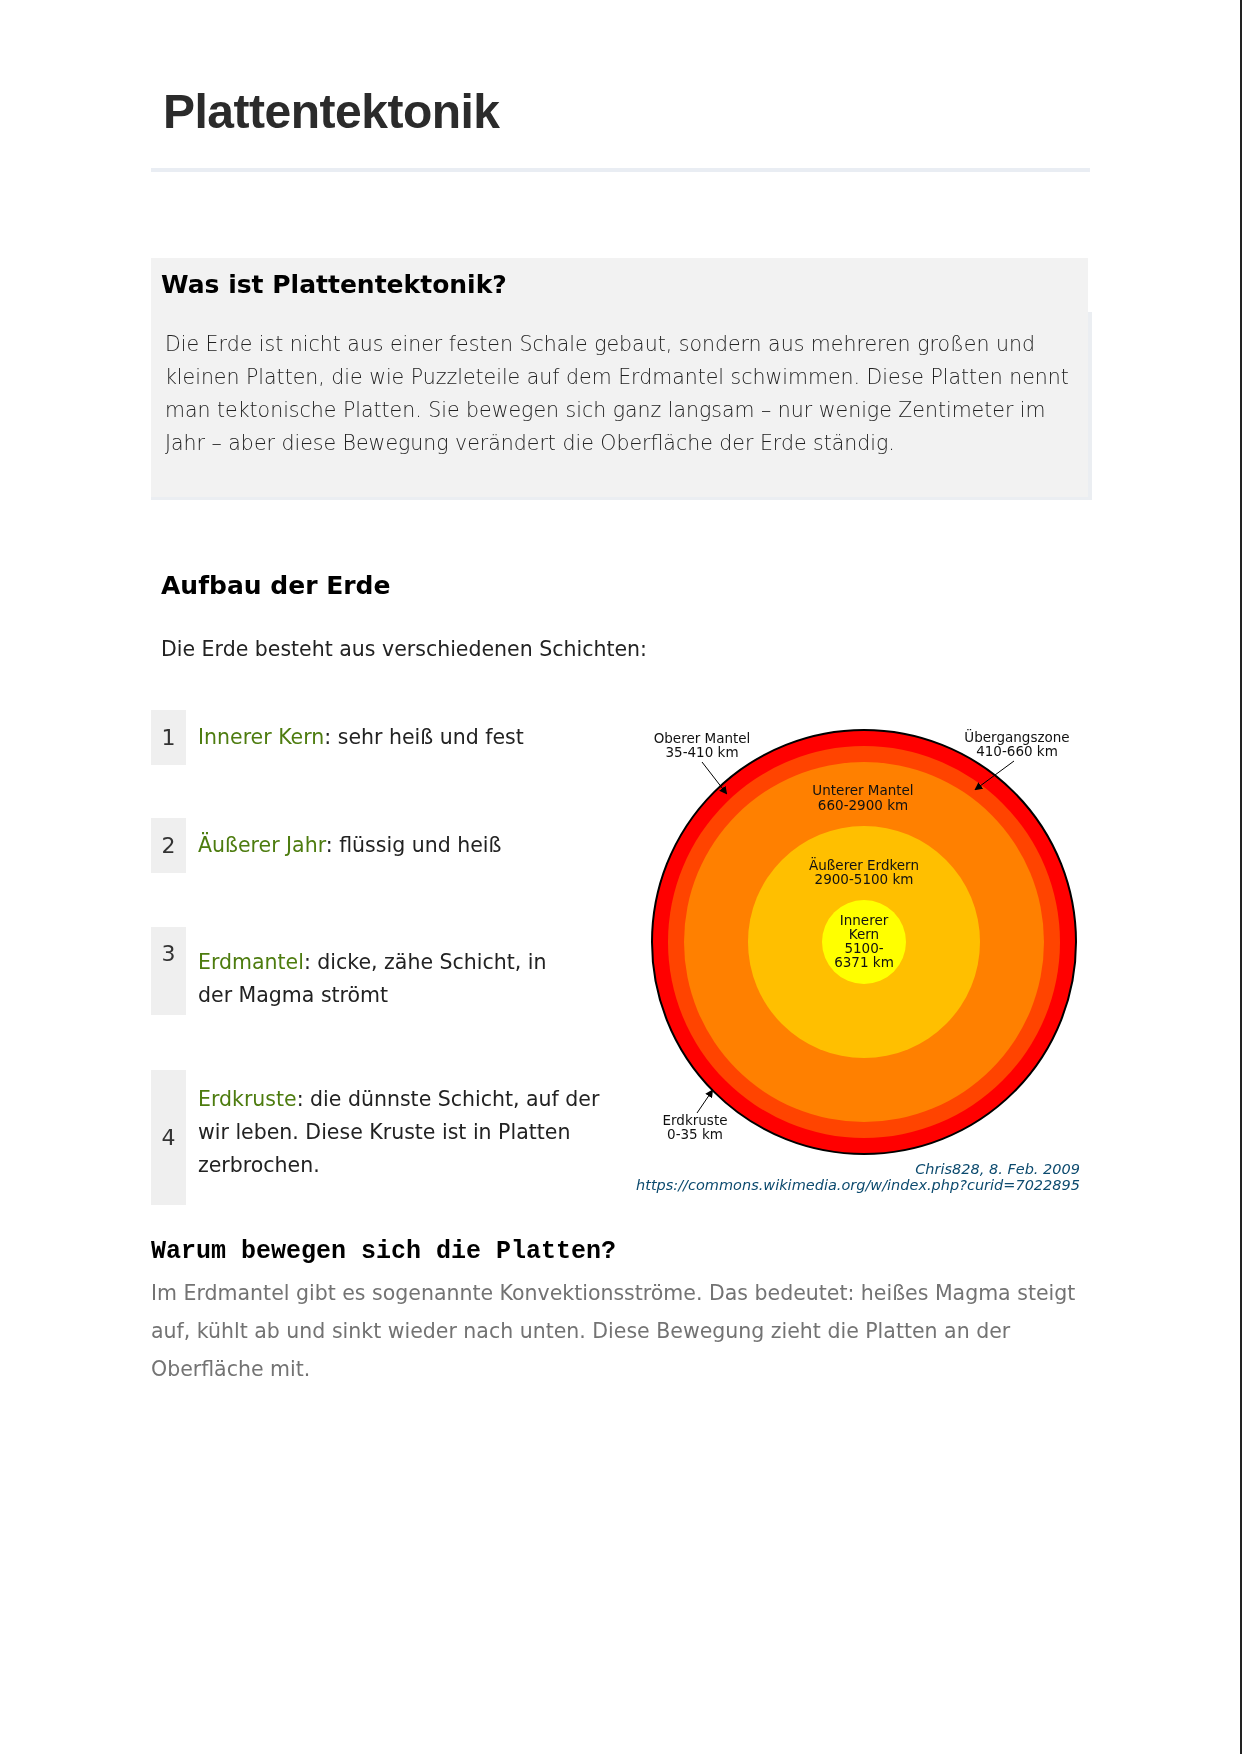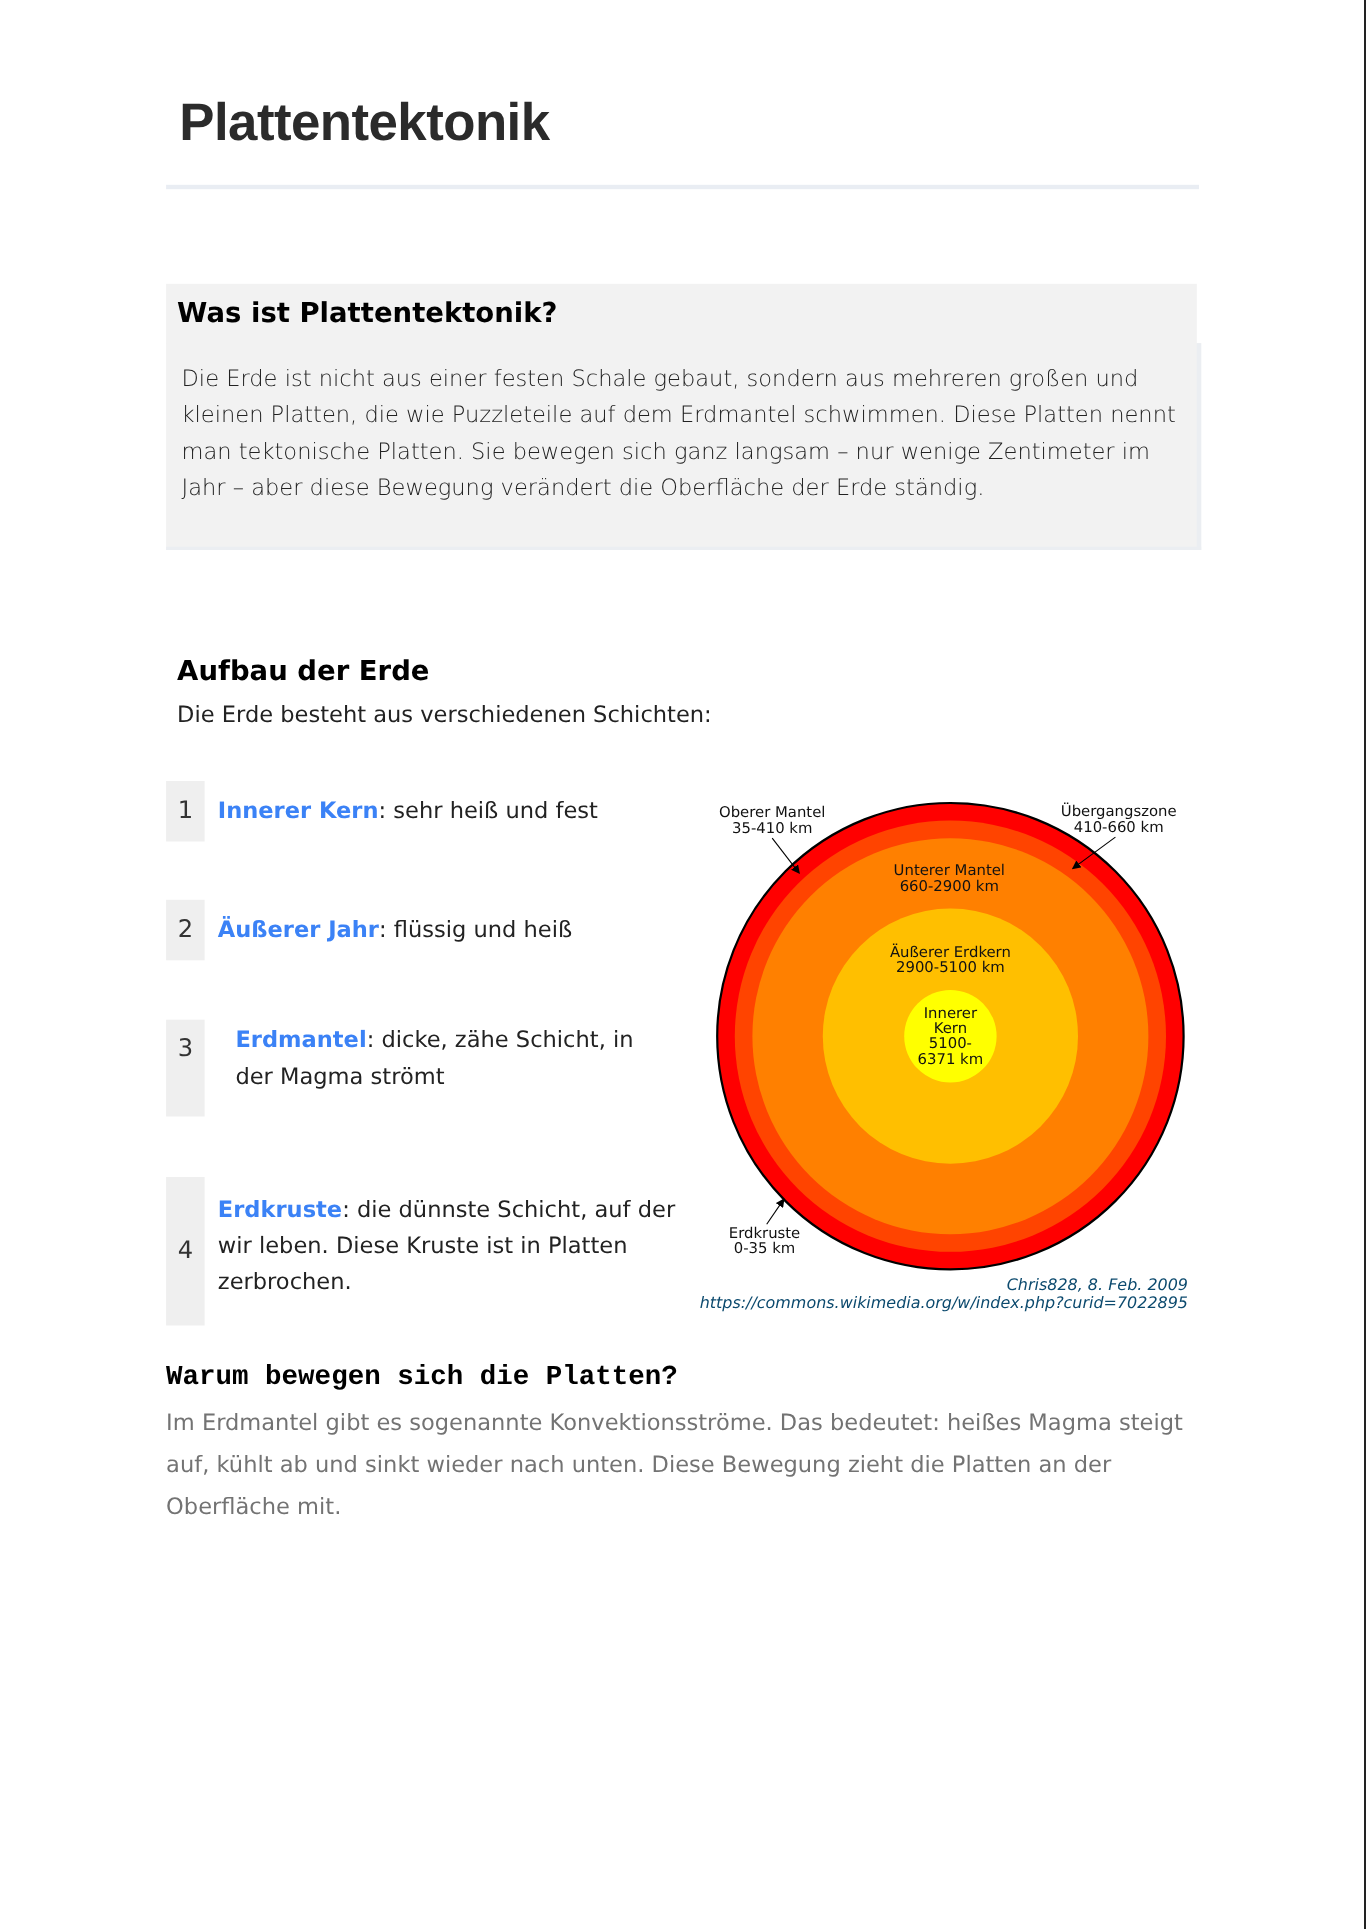--- a/index.html
+++ b/index.html
@@ -12,21 +12,21 @@
   .info-box-body { position: absolute; left: 151px; top: 312px; width: 941px; height: 188px; background: #f2f2f2; border-right: 4px solid #ebeef2; border-bottom: 3px solid #ebeef2; box-sizing: border-box; }
   .info-heading { position: absolute; left: 161px; top: 270px; font-weight: bold; font-size: 25px; color: #000; margin: 0; }
   .info-text { position: absolute; left: 161px; top: 324px; width: 920px; font-family: "DejaVu Sans", sans-serif; font-size: 20.5px; line-height: 33px; color: #222; margin: 4px; font-weight: 300; }
 
   .section-heading { position: absolute; font-weight: bold; font-size: 25px; color: #000; margin: 0; }
   .body-text { position: absolute; font-size: 20.5px; line-height: 33px; color: #222; margin: 0; }
 
   .list-item { position: absolute; left: 151px; width: 470px; }
   .num-cell { position: absolute; left: 0; top: 0; width: 35px; background: #efefef; font-size: 22px; color: #333; display: flex; align-items: center; justify-content: center; }
   .item-text { position: absolute; left: 47px; top: 0; width: 420px; font-size: 20.5px; line-height: 33px; color: #222; }
-  .item-text b { font-weight: bold; color: #3b82f6; }
+  .item-text b { font-weight: normal; color: #4d7c0f; }
 
   .diagram { position: absolute; left: 640px; top: 710px; width: 450px; height: 450px; }
   .credit { position: absolute; right: 162px; top: 1161px; text-align: right; font-style: italic; font-size: 14.5px; line-height: 16px; color: #0c4a6e; }
 
   .para2 { position: absolute; left: 151px; top: 1274px; width: 945px; font-size: 20.5px; line-height: 38px; color: #737373; margin: 0; }
 </style>
 </head>
 <body>
 
 <div class="right-border"></div>
@@ -35,36 +35,36 @@
 <div class="title-rule"></div>
 
 <section>
   <div class="info-box-top"></div>
   <div class="info-box-body"></div>
   <h2 class="info-heading">Was ist Plattentektonik?</h2>
   <p class="info-text">Die Erde ist nicht aus einer festen Schale gebaut, sondern aus mehreren großen und kleinen Platten, die wie Puzzleteile auf dem Erdmantel schwimmen. Diese Platten nennt man tektonische Platten. Sie bewegen sich ganz langsam – nur wenige Zentimeter im Jahr – aber diese Bewegung verändert die Oberfläche der Erde ständig.</p>
 </section>
 
 <section>
-  <h2 class="section-heading" style="left:161px; top:595px;">Aufbau der Erde</h2>
+  <h2 class="section-heading" style="left:161px; top:571px;">Aufbau der Erde</h2>
   <p class="body-text" style="left:161px; top:633px;">Die Erde besteht aus verschiedenen Schichten:</p>
 
   <div class="list-item" style="top:710px;">
     <div class="num-cell" style="height:55px;">1</div>
     <div class="item-text" style="top:11px;"><b>Innerer Kern</b><span>: sehr heiß und fest</span></div>
   </div>
 
   <div class="list-item" style="top:818px;">
     <div class="num-cell" style="height:55px;">2</div>
     <div class="item-text" style="top:11px;"><b>Äußerer Jahr</b><span>: flüssig und heiß</span></div>
   </div>
 
   <div class="list-item" style="top:927px;">
     <div class="num-cell" style="height:88px; align-items:flex-start; padding-top:14px; box-sizing:border-box;">3</div>
-    <div class="item-text" style="top:2px; width:380px;margin-left:16px;"><b>Erdmantel</b><span>: dicke, zähe Schicht, in der Magma strömt</span></div>
+    <div class="item-text" style="top:19px; width:380px;"><b>Erdmantel</b><span>: dicke, zähe Schicht, in der Magma strömt</span></div>
   </div>
 
   <div class="list-item" style="top:1070px;">
     <div class="num-cell" style="height:135px;">4</div>
     <div class="item-text" style="top:13px; width:430px;"><b>Erdkruste</b><span>: die dünnste Schicht, auf der wir leben. Diese Kruste ist in Platten zerbrochen.</span></div>
   </div>
 
   <div class="diagram">
     <svg width="450" height="450" viewBox="0 0 450 450" xmlns="http://www.w3.org/2000/svg">
       <defs>

